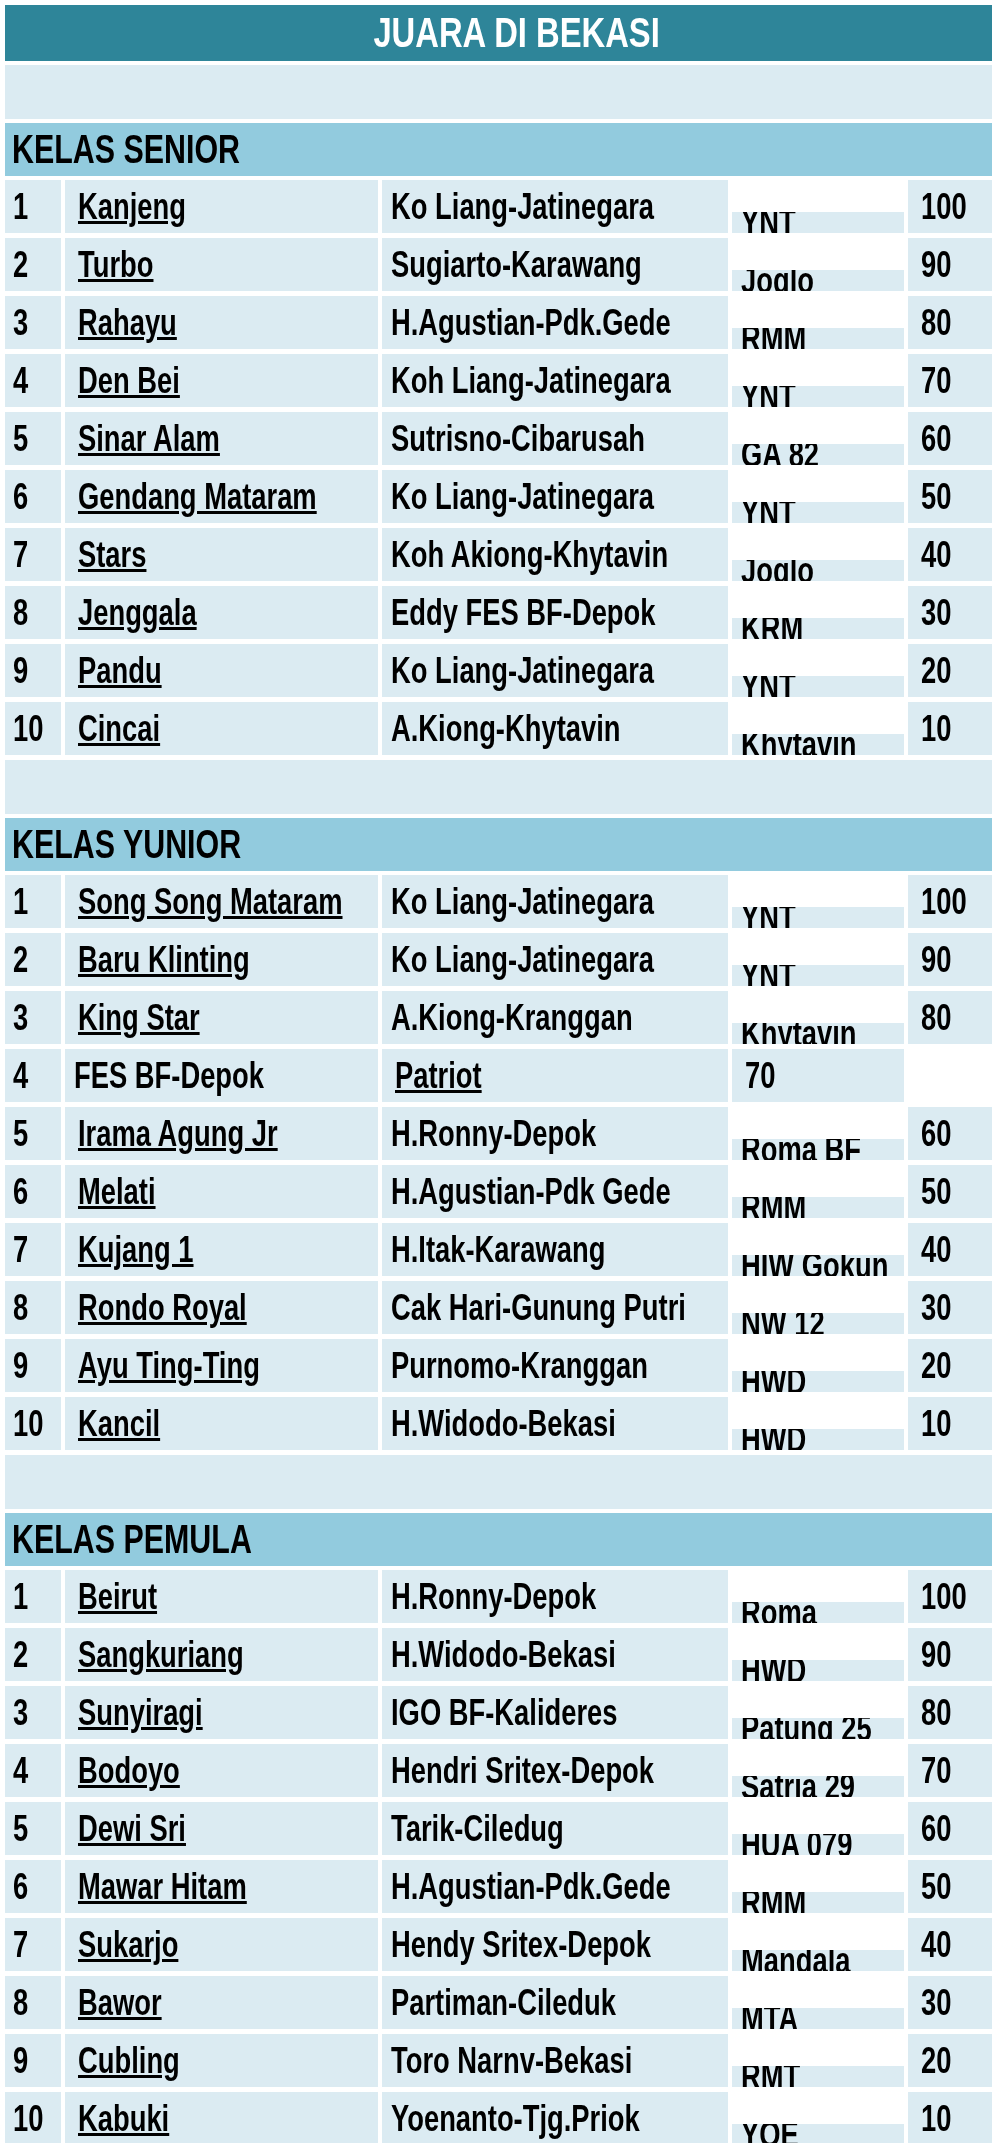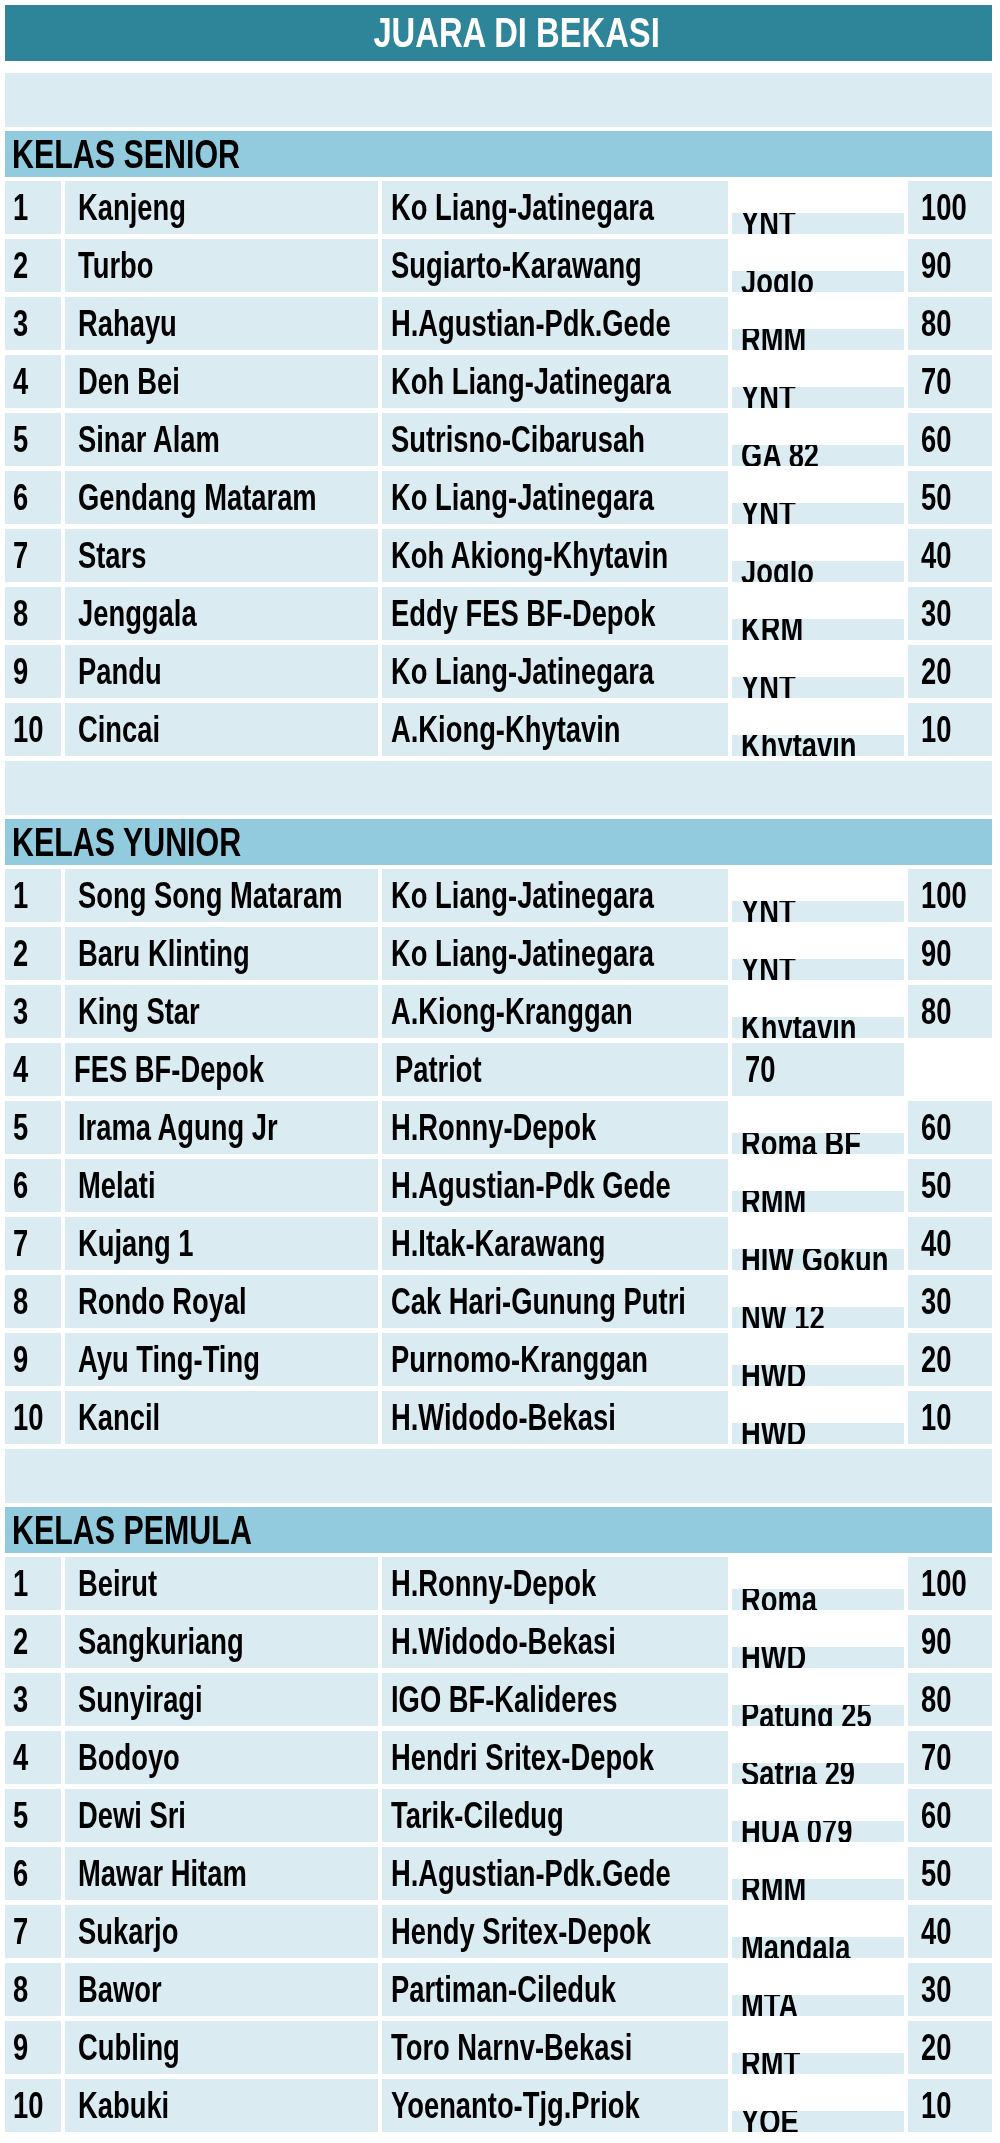--- a/index.html
+++ b/index.html
@@ -15,38 +15,38 @@
   }
   .sheet {
     padding: 5px 8px 0 5px;
   }
   .title-bar {
     height: 56px;
     background: #2E8599;
     display: flex;
     align-items: center;
     justify-content: center;
-    margin-bottom: 12px;
+    margin-bottom: 4px;
     padding-left: 37px;
   }
   .title-text {
     color: #ffffff;
     font-size: 42px;
     display: inline-block;
     transform: scaleX(0.78);
     transform-origin: 50% 50%;
     white-space: nowrap;
   }
   .blank-band {
     height: 54px;
     background: #DBEBF2;
     margin-bottom: 4px;
   }
   .section-header {
-    height: 46px;
+    height: 53px;
     background: #92CBDE;
     margin-bottom: 4px;
     display: flex;
     align-items: center;
     padding-left: 7px;
   }
   .header-text {
     font-size: 40px;
     display: inline-block;
     transform: scaleX(0.76);
@@ -67,21 +67,21 @@
     overflow: hidden;
   }
   .cell-text {
     font-size: 36px;
     display: inline-block;
     transform: scaleX(0.76);
     transform-origin: 0 50%;
     white-space: nowrap;
   }
   .rank-cell   { padding-left: 8px;  }
-  .name-cell   { padding-left: 13px; }
+  .name-cell   { padding-left: 13px; text-decoration: underline; }
   .owner-cell  { padding-left: 9px; text-align: right;  }
   .team-cell   { padding-left: 9px; margin-top: 32px;  }
   .points-cell { padding-left: 13px; }
 </style>
 </head>
 <body>
 
 <div class="sheet">
   <div class="title-bar">
     <span class="title-text">JUARA DI BEKASI</span>

